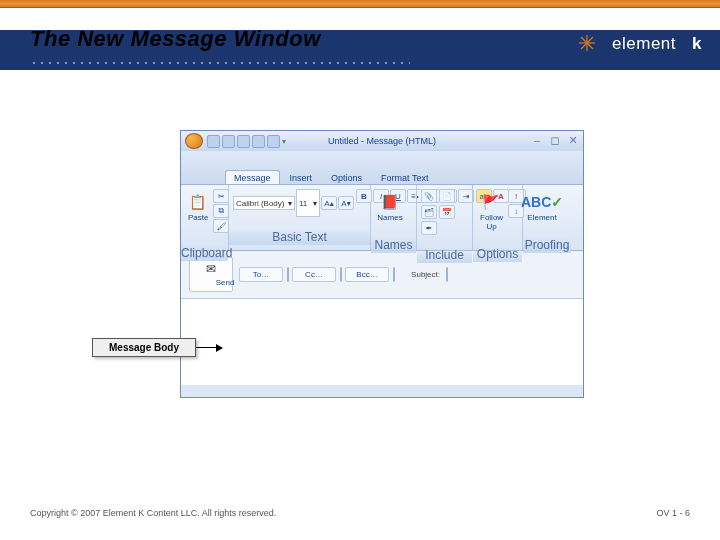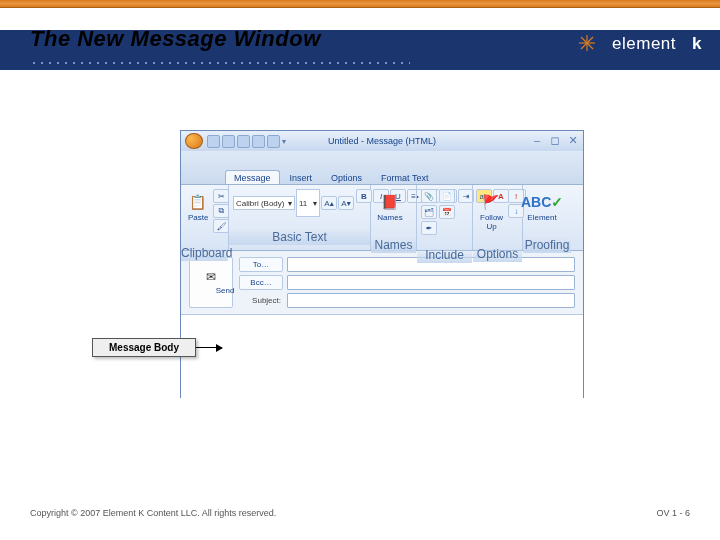--- a/index.html
+++ b/index.html
@@ -45,21 +45,21 @@
   .font-select { width:62px; height:14px; border:1px solid #b5c9e4; background:#fff; font-size:8px; padding:0 2px; display:flex; align-items:center; justify-content:space-between; color:#333;}
   .size-select { width:24px; height:28px; border:1px solid #b5c9e4; background:#fff; font-size:8px; padding:0 2px; display:flex; align-items:center; justify-content:space-between; color:#333;}
   .clr-yellow { background:#ffe680;}
   .clr-red { color:#c63a2e;}
   .names-ic { font-size:18px; }
 
   .address-area { background:#eef3fa; padding:6px 8px; border-bottom:1px solid #b5c9e4; display:flex; gap:6px;}
   .send-box { width:44px; border:1px solid #b5c9e4; background:#fdfdfe; border-radius:2px; display:flex; flex-direction:column; align-items:center; justify-content:center; padding:4px 0;}
   .send-box .env { font-size:12px; }
   .send-box .lbl { font-size:8px; color:#15428b; margin-top:2px;margin-left:28px;}
-  .fields { flex:1; display:flex; flex-direction:column; gap:3px;}
+  .fields { flex:1; display:flex; flex-direction:row; gap:3px;}
   .field-row { display:flex; gap:4px; align-items:center;}
   .field-btn { width:44px; height:15px; border:1px solid #b5c9e4; background:#f7fafe; border-radius:2px; font-size:8px; color:#15428b; display:flex; align-items:center; justify-content:center; cursor:pointer;}
   .field-lbl-static { width:44px; font-size:8px; color:#444; text-align:right; padding-right:2px;}
   .field-input { flex:1; height:15px; border:1px solid #9bb4d6; background:#fff; border-radius:1px;}
 
   .msg-body { flex:1; background:#fff; min-height:86px; }
 
   
   .callout { position:absolute; left:92px; top:338px; display:flex; align-items:center; }
   .callout-box { border:1px solid #555; background:#efefef; padding:3px 16px; font-size:10px; font-weight:bold; box-shadow:2px 2px 3px rgba(0,0,0,0.25); white-space:nowrap;}
@@ -226,20 +226,24 @@
     <div class="send-box">
       <div class="env">✉</div>
       <div class="lbl">Send</div>
     </div>
     <div class="fields">
       <div class="field-row">
         <div class="field-btn">To…</div>
         <div class="field-input"></div>
       </div>
       <div class="field-row">
+        <div class="field-btn">Cc…</div>
+        <div class="field-input"></div>
+      </div>
+      <div class="field-row">
         <div class="field-btn">Bcc…</div>
         <div class="field-input"></div>
       </div>
       <div class="field-row">
         <div class="field-lbl-static">Subject:</div>
         <div class="field-input"></div>
       </div>
     </div>
   </div>
 

